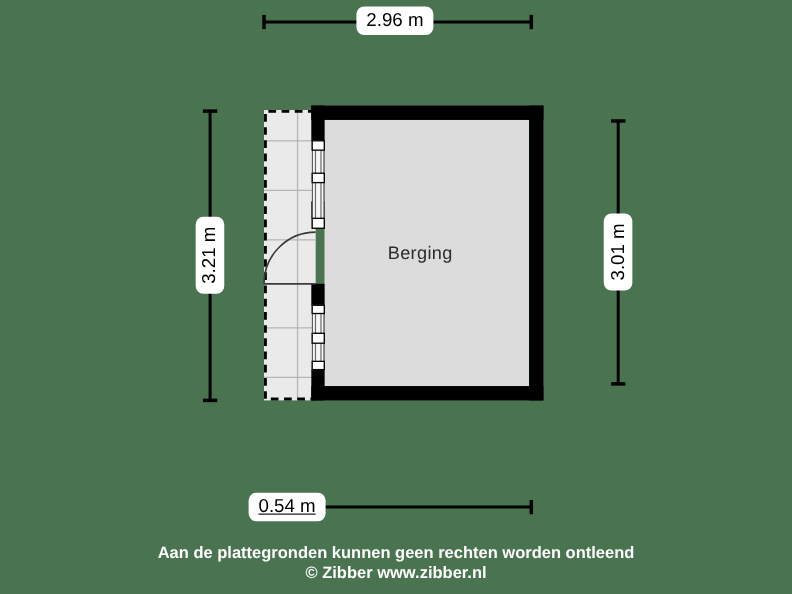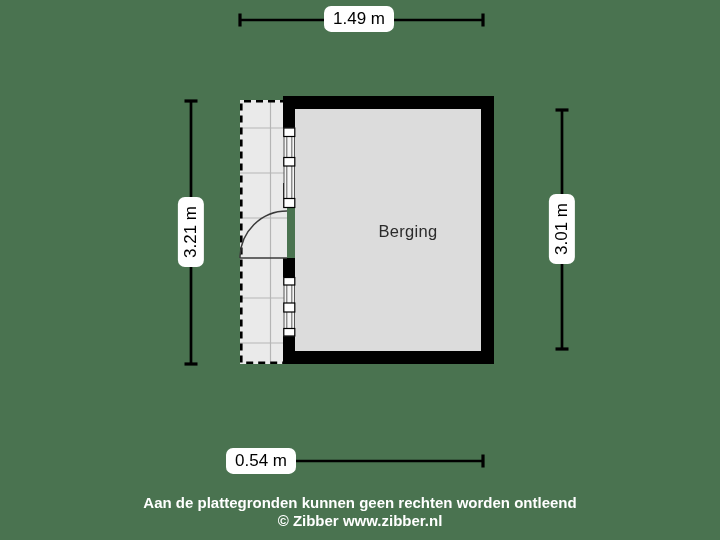--- a/index.html
+++ b/index.html
@@ -118,29 +118,29 @@
 
       <g>
         <line x1="240" y1="461" x2="483" y2="461" stroke-width="2.7"></line>
         <line x1="240" y1="454.5" x2="240" y2="467.5" stroke-width="3.2"></line>
         <line x1="287" y1="454.5" x2="287" y2="467.5" stroke-width="3.2"></line>
         <line x1="483" y1="454.5" x2="483" y2="467.5" stroke-width="3.2"></line>
       </g>
     </g>
   </svg>
 
-  <div class="dim-label" style="left:359px;top:19px;">1.49 m</div>
+  <div class="dim-label" style="left:359px;top:19px;">2.96 m</div>
 
   <div class="dim-label vert" style="left:191px;top:232px;">3.21 m</div>
 
   <div class="dim-label vert" style="left:562px;top:229px;">3.01 m</div>
 
-  <div class="dim-label" style="left:261px;top:461px;">0.54 m</div>
+  <div class="dim-label" style="left:261px;top:461px;text-decoration:underline;">0.54 m</div>
 
 
-  <div class="room-label" style="left:408px;top:231px;">Berging</div>
+  <div class="room-label" style="left:382px;top:231px;">Berging</div>
 
   <div class="footer">
     <div class="line1">Aan de plattegronden kunnen geen rechten worden ontleend</div>
     <div class="line2">© Zibber www.zibber.nl</div>
   </div>
 
 </div>
 
 </body></html>

